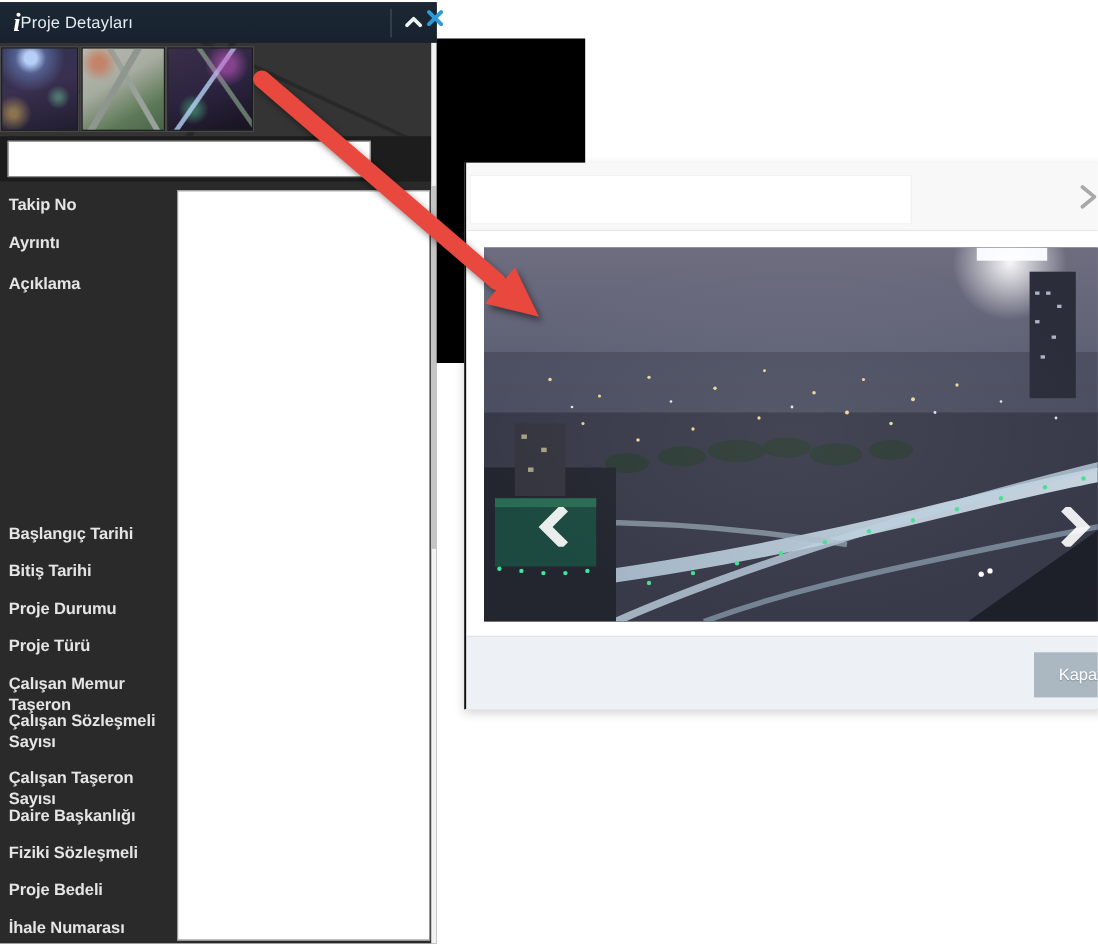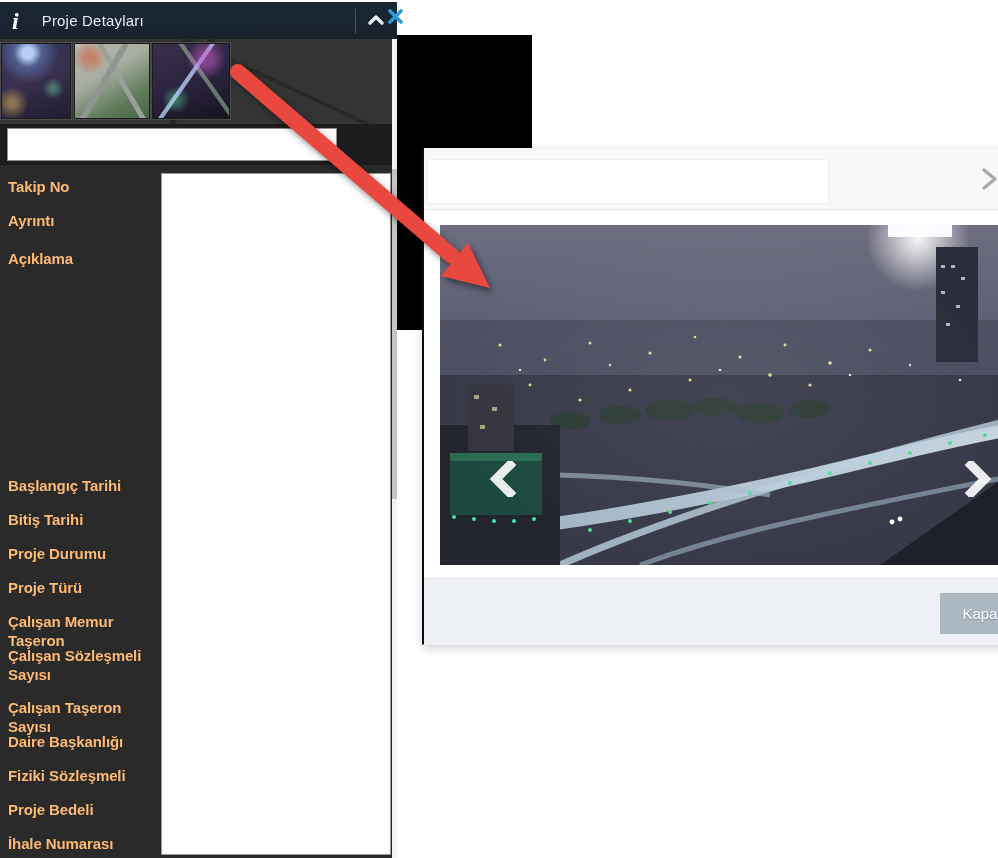--- a/index.html
+++ b/index.html
@@ -12,21 +12,21 @@
   .left-panel{ position:absolute; left:0; top:2px; width:397px; height:856px; background:#2a2a2a; }
   .panel-header{
     position:absolute; left:0; top:0; width:397px; height:37px;
     background:linear-gradient(180deg,#1b2834 0%,#17222d 100%);
     display:flex; align-items:center;
   }
   .info-icon{
     color:#fff; font-family:"Liberation Serif","DejaVu Serif",serif;
     font-style:italic; font-weight:bold; font-size:24px; margin-left:12px; line-height:1;
   }
-  .panel-title{ color:#e5ecf2; font-size:15px; margin-left:23px; letter-spacing:.2px; }
+  .panel-title{ color:#e5ecf2; font-size:15px; margin-left:0; letter-spacing:.2px; }
   .header-divider{ position:absolute; left:355px; top:6px; width:1px; height:26px; background:#46525c; }
   .collapse-icon{ position:absolute; left:366px; top:8px; width:20px; height:20px; color:#eef3f6; }
   .close-icon{ position:absolute; left:388px; top:7px; width:16px; height:20px; color:#2b9cd8; font-weight:bold; font-size:17px; }
   
   .map-strip{
     position:absolute; left:0; top:37px; width:392px; height:85px; background:#343434;
     background-image:
       linear-gradient(115deg, transparent 48%, #272727 48.5%, #272727 49.5%, transparent 50%),
       linear-gradient(25deg, transparent 63%, #282828 63.5%, #282828 64.5%, transparent 65%),
       linear-gradient(160deg, transparent 30%, #2a2a2a 30.5%, #2a2a2a 31.2%, transparent 32%);
@@ -50,21 +50,21 @@
       linear-gradient(125deg, transparent 44%, rgba(190,220,255,.75) 45% 48%, transparent 49%),
       linear-gradient(55deg, transparent 60%, rgba(170,210,170,.5) 61% 64%, transparent 65%),
       radial-gradient(circle at 30% 75%, rgba(80,200,140,.45) 0 5%, transparent 18%),
       linear-gradient(160deg,#3a2f4a 0%,#2c2440 50%,#17131f 100%); }
   .search-row{ position:absolute; left:0; top:122px; width:392px; height:41px; background:#1d1d1d; }
   .panel-search-input{
     position:absolute; left:7px; top:4px; width:330px; height:33px;
     background:#fff; border:1px solid #8f8f8f; outline:none; font-size:14px; padding:0 6px;
   }
   .field-label{
-    position:absolute; left:8px; width:158px; color:#fdba74; font-weight:bold;
+    position:absolute; left:8px; width:158px; color:#e5e5e5; font-weight:bold;
     font-size:15px; line-height:19px; letter-spacing:-0.1px;
   }
   .content-panel{
     position:absolute; left:161px; top:171px; width:230px; height:682px;
     background:#fff; border:1px solid #969696; z-index:3;
   }
   .panel-scrollbar{ position:absolute; left:392px; top:37px; width:5px; height:819px; background:#f2f2f2; }
   .panel-scrollbar .thumb-bar{ position:absolute; left:0; top:130px; width:5px; height:330px; background:#c4c4c4; }
   
   .blackout{ position:absolute; left:397px; top:35px; width:135px; height:295px; background:#000; z-index:5; }

